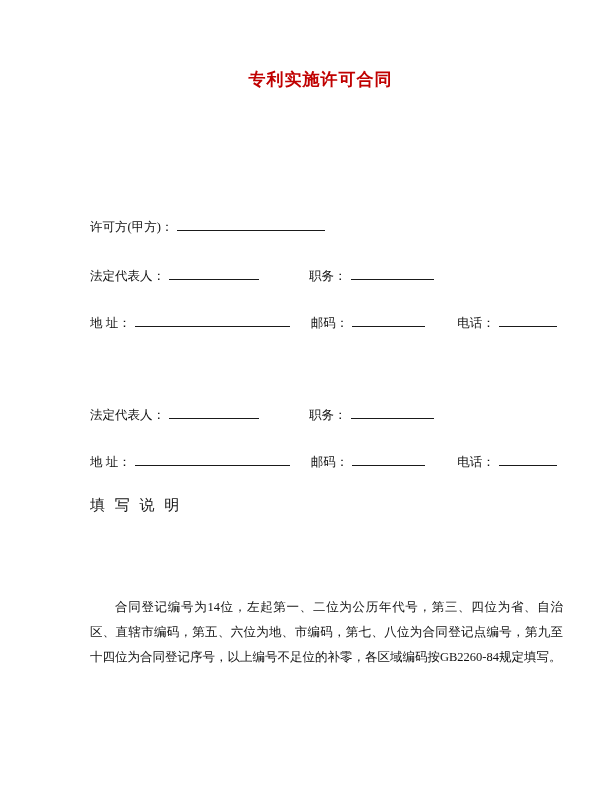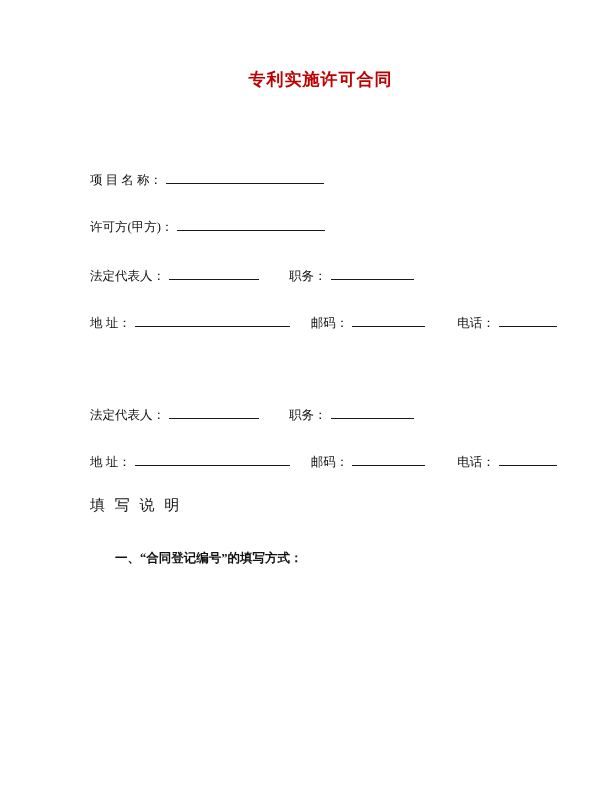--- a/index.html
+++ b/index.html
@@ -41,21 +41,21 @@
     height: 13px;
     margin-left: 4px;
   }
   .w160 { width: 158px; }
   .w150 { width: 148px; }
   .w90  { width: 90px; }
   .w83  { width: 83px; }
   .w157 { width: 155px; }
   .w73  { width: 73px; }
   .w60  { width: 58px; }
-  .gap50 { margin-left: 30px; }
+  .gap50 { margin-left: 50px; }
   .gap23 { margin-left: 21px; }
   .gap18 { margin-left: 32px; }
   .fill-heading {
     position: absolute;
     left: 90px;
     top: 496px;
     font-size: 15px;
     letter-spacing: 3px;
   }
   .item-title {
@@ -78,23 +78,20 @@
     text-align: justify;
   }
 </style>
 </head>
 <body>
 
 <div class="page">
 
   <div class="doc-title" style="color: rgb(192, 0, 0);">专利实施许可合同</div>
 
-  <div class="row" style="top:170px">
-    <span>项 目 名 称：</span><span class="blank w160"></span>
-  </div>
 
   <div class="row" style="top:217px">
     <span>许可方(甲方)：</span><span class="blank w150"></span>
   </div>
 
   <div class="row" style="top:266px">
     <span>法定代表人：</span><span class="blank w90"></span><span class="gap50">职务：</span><span class="blank w83"></span>
   </div>
 
   <div class="row" style="top:313px">
@@ -105,16 +102,16 @@
   <div class="row" style="top:405px">
     <span>法定代表人：</span><span class="blank w90"></span><span class="gap50">职务：</span><span class="blank w83"></span>
   </div>
 
   <div class="row" style="top:452px">
     <span>地 址：</span><span class="blank w157"></span><span class="gap23">邮码：</span><span class="blank w73"></span><span class="gap18">电话：</span><span class="blank w60"></span>
   </div>
 
   <div class="fill-heading">填 写 说 明</div>
 
-  <div class="item-title">一、“合同登记编号”的填写方式：</div>
 
+  <div class="item-body">合同登记编号为14位，左起第一、二位为公历年代号，第三、四位为省、自治区、直辖市编码，第五、六位为地、市编码，第七、八位为合同登记点编号，第九至十四位为合同登记序号，以上编号不足位的补零，各区域编码按GB2260-84规定填写。</div>
 
 </div>
 
 </body></html>

